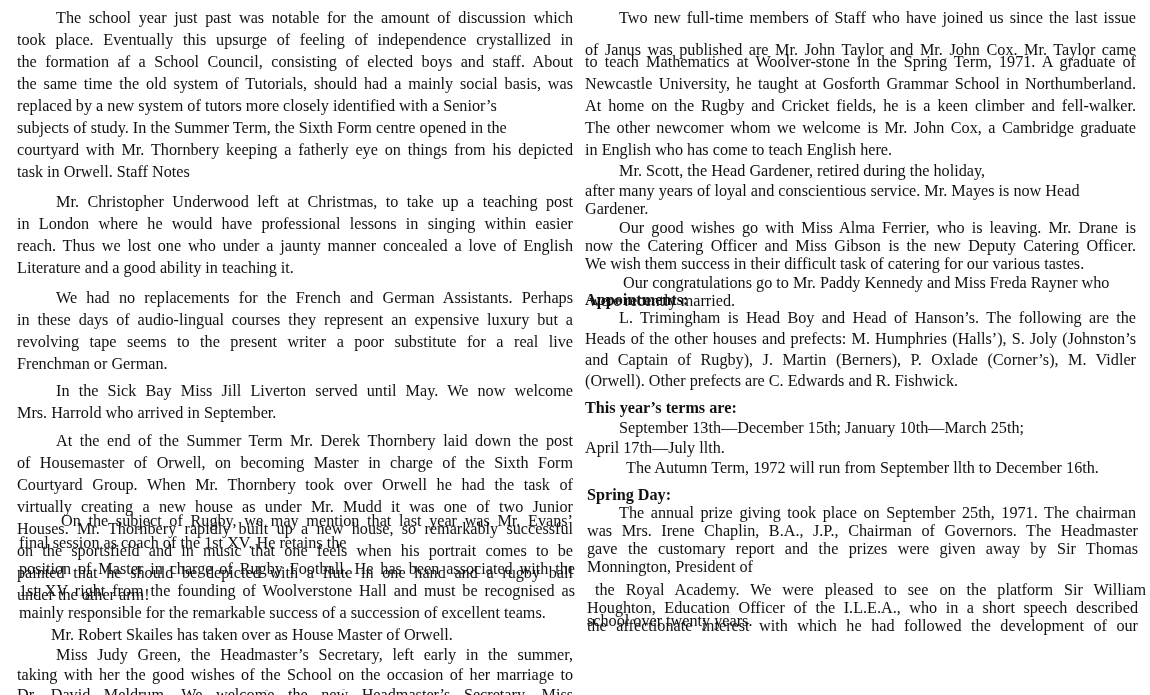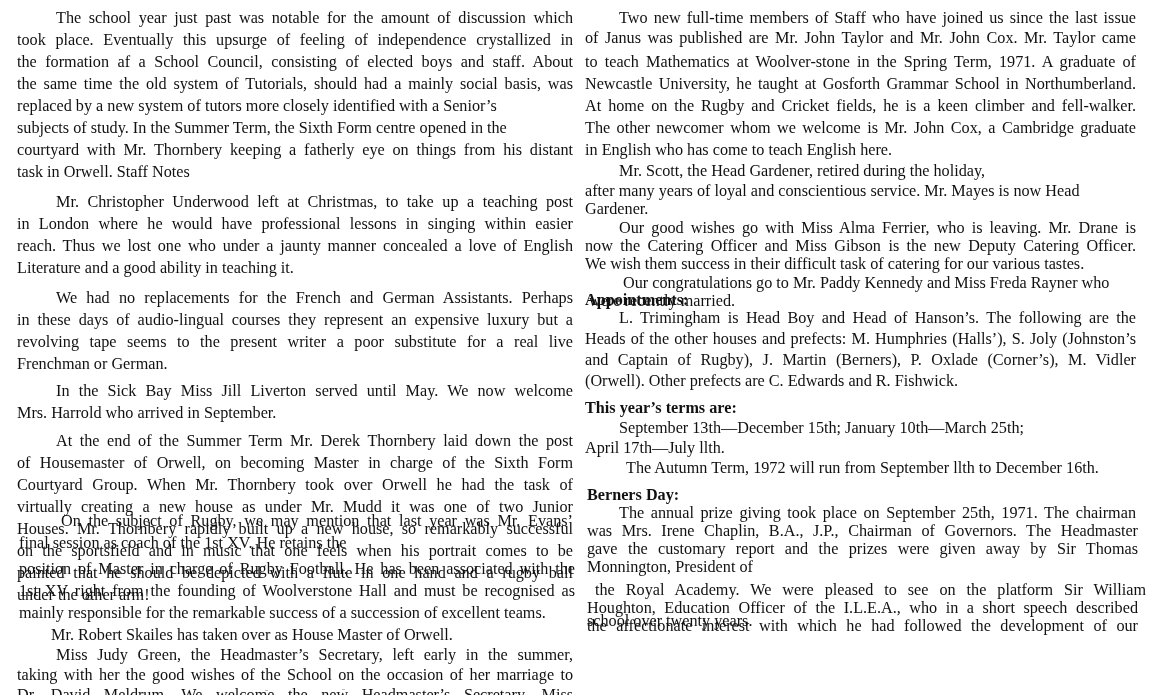--- a/index.html
+++ b/index.html
@@ -21,21 +21,21 @@
 
 <div class="col col-left">
 
   <div>
     <div class="ln j ind" style="top:8px">The school year just past was notable for the amount of discussion which</div>
     <div class="ln j" style="top:30px">took place. Eventually this upsurge of feeling of independence crystallized in</div>
     <div class="ln j" style="top:52px">the formation af a School Council, consisting of elected boys and staff. About</div>
     <div class="ln j" style="top:74px">the same time the old system of Tutorials, should had a mainly social basis, was</div>
     <div class="ln" style="top:96px">replaced by a new system of tutors more closely identified with a Senior’s</div>
     <div class="ln" style="top:118px">subjects of study. In the Summer Term, the Sixth Form centre opened in the</div>
-    <div class="ln j" style="top:140px">courtyard with Mr. Thornbery keeping a fatherly eye on things from his distant</div>
+    <div class="ln j" style="top:140px">courtyard with Mr. Thornbery keeping a fatherly eye on things from his depicted</div>
     <div class="ln" style="top:162px">task in Orwell. Staff Notes</div>
   </div>
 
   <div>
     <div class="ln j ind" style="top:192px">Mr. Christopher Underwood left at Christmas, to take up a teaching post</div>
     <div class="ln j" style="top:214px">in London where he would have professional lessons in singing within easier</div>
     <div class="ln j" style="top:236px">reach. Thus we lost one who under a jaunty manner concealed a love of English</div>
     <div class="ln" style="top:258px">Literature and a good ability in teaching it.</div>
   </div>
 
@@ -84,21 +84,21 @@
     <div class="ln j ind" style="top:645px">Miss Judy Green, the Headmaster’s Secretary, left early in the summer,</div>
     <div class="ln j" style="top:665px">taking with her the good wishes of the School on the occasion of her marriage to</div>
     <div class="ln j" style="top:685px">Dr. David Meldrum. We welcome the new Headmaster’s Secretary, Miss</div>
 
   </div>
 </div>
 
 <div class="col col-right">
   <div>
     <div class="ln j ind3" style="top:8px">Two new full-time members of Staff who have joined us since the last issue</div>
-    <div class="ln j" style="top:28px">of Janus was published are Mr. John Taylor and Mr. John Cox. Mr. Taylor came</div>
+    <div class="ln j" style="top:40px">of Janus was published are Mr. John Taylor and Mr. John Cox. Mr. Taylor came</div>
     <div class="ln j" style="top:52px">to teach Mathematics at Woolver-stone in the Spring Term, 1971. A graduate of</div>
     <div class="ln j" style="top:74px">Newcastle University, he taught at Gosforth Grammar School in Northumberland.</div>
     <div class="ln j" style="top:96px">At home on the Rugby and Cricket fields, he is a keen climber and fell-walker.</div>
     <div class="ln j" style="top:118px">The other newcomer whom we welcome is Mr. John Cox, a Cambridge graduate</div>
     <div class="ln" style="top:140px">in English who has come to teach English here.</div>
   </div>
 
   <div>
     <div class="ln ind3" style="top:161px">Mr. Scott, the Head Gardener, retired during the holiday,</div>
     <div class="ln" style="top:181px">after many years of loyal and conscientious service. Mr. Mayes is now Head</div>
@@ -127,21 +127,21 @@
   </div>
 
   <div>
     <div class="ln h" style="top:398px">This year’s terms are:</div>
     <div class="ln ind3" style="top:418px">September 13th—December 15th; January 10th—March 25th;</div>
     <div class="ln" style="top:438px">April 17th—July llth.</div>
     <div class="ln" style="top:458px; padding-left:41px">The Autumn Term, 1972 will run from September llth to December 16th.</div>
   </div>
 
   <div>
-    <div class="ln h" style="top:485px; left:2px">Berners Day:</div>
+    <div class="ln h" style="top:485px; left:2px">Spring Day:</div>
     <div class="ln j ind3" style="top:503px">The annual prize giving took place on September 25th, 1971. The chairman</div>
     <div class="ln j" style="top:521px; left:2px">was Mrs. Irene Chaplin, B.A., J.P., Chairman of Governors. The Headmaster</div>
     <div class="ln j" style="top:539px; left:2px">gave the customary report and the prizes were given away by Sir Thomas</div>
     <div class="ln" style="top:557px; left:2px">Monnington, President of</div>
     <div class="ln j" style="top:580px; left:10px">the Royal Academy. We were pleased to see on the platform Sir William</div>
     <div class="ln j" style="top:598px; left:2px">Houghton, Education Officer of the I.L.E.A., who in a short speech described</div>
     <div class="ln j" style="top:616px; left:2px">the affectionate interest with which he had followed the development of our</div>
     <div class="ln" style="top:611px; left:2px">school over twenty years.</div>
   </div>
 </div>

